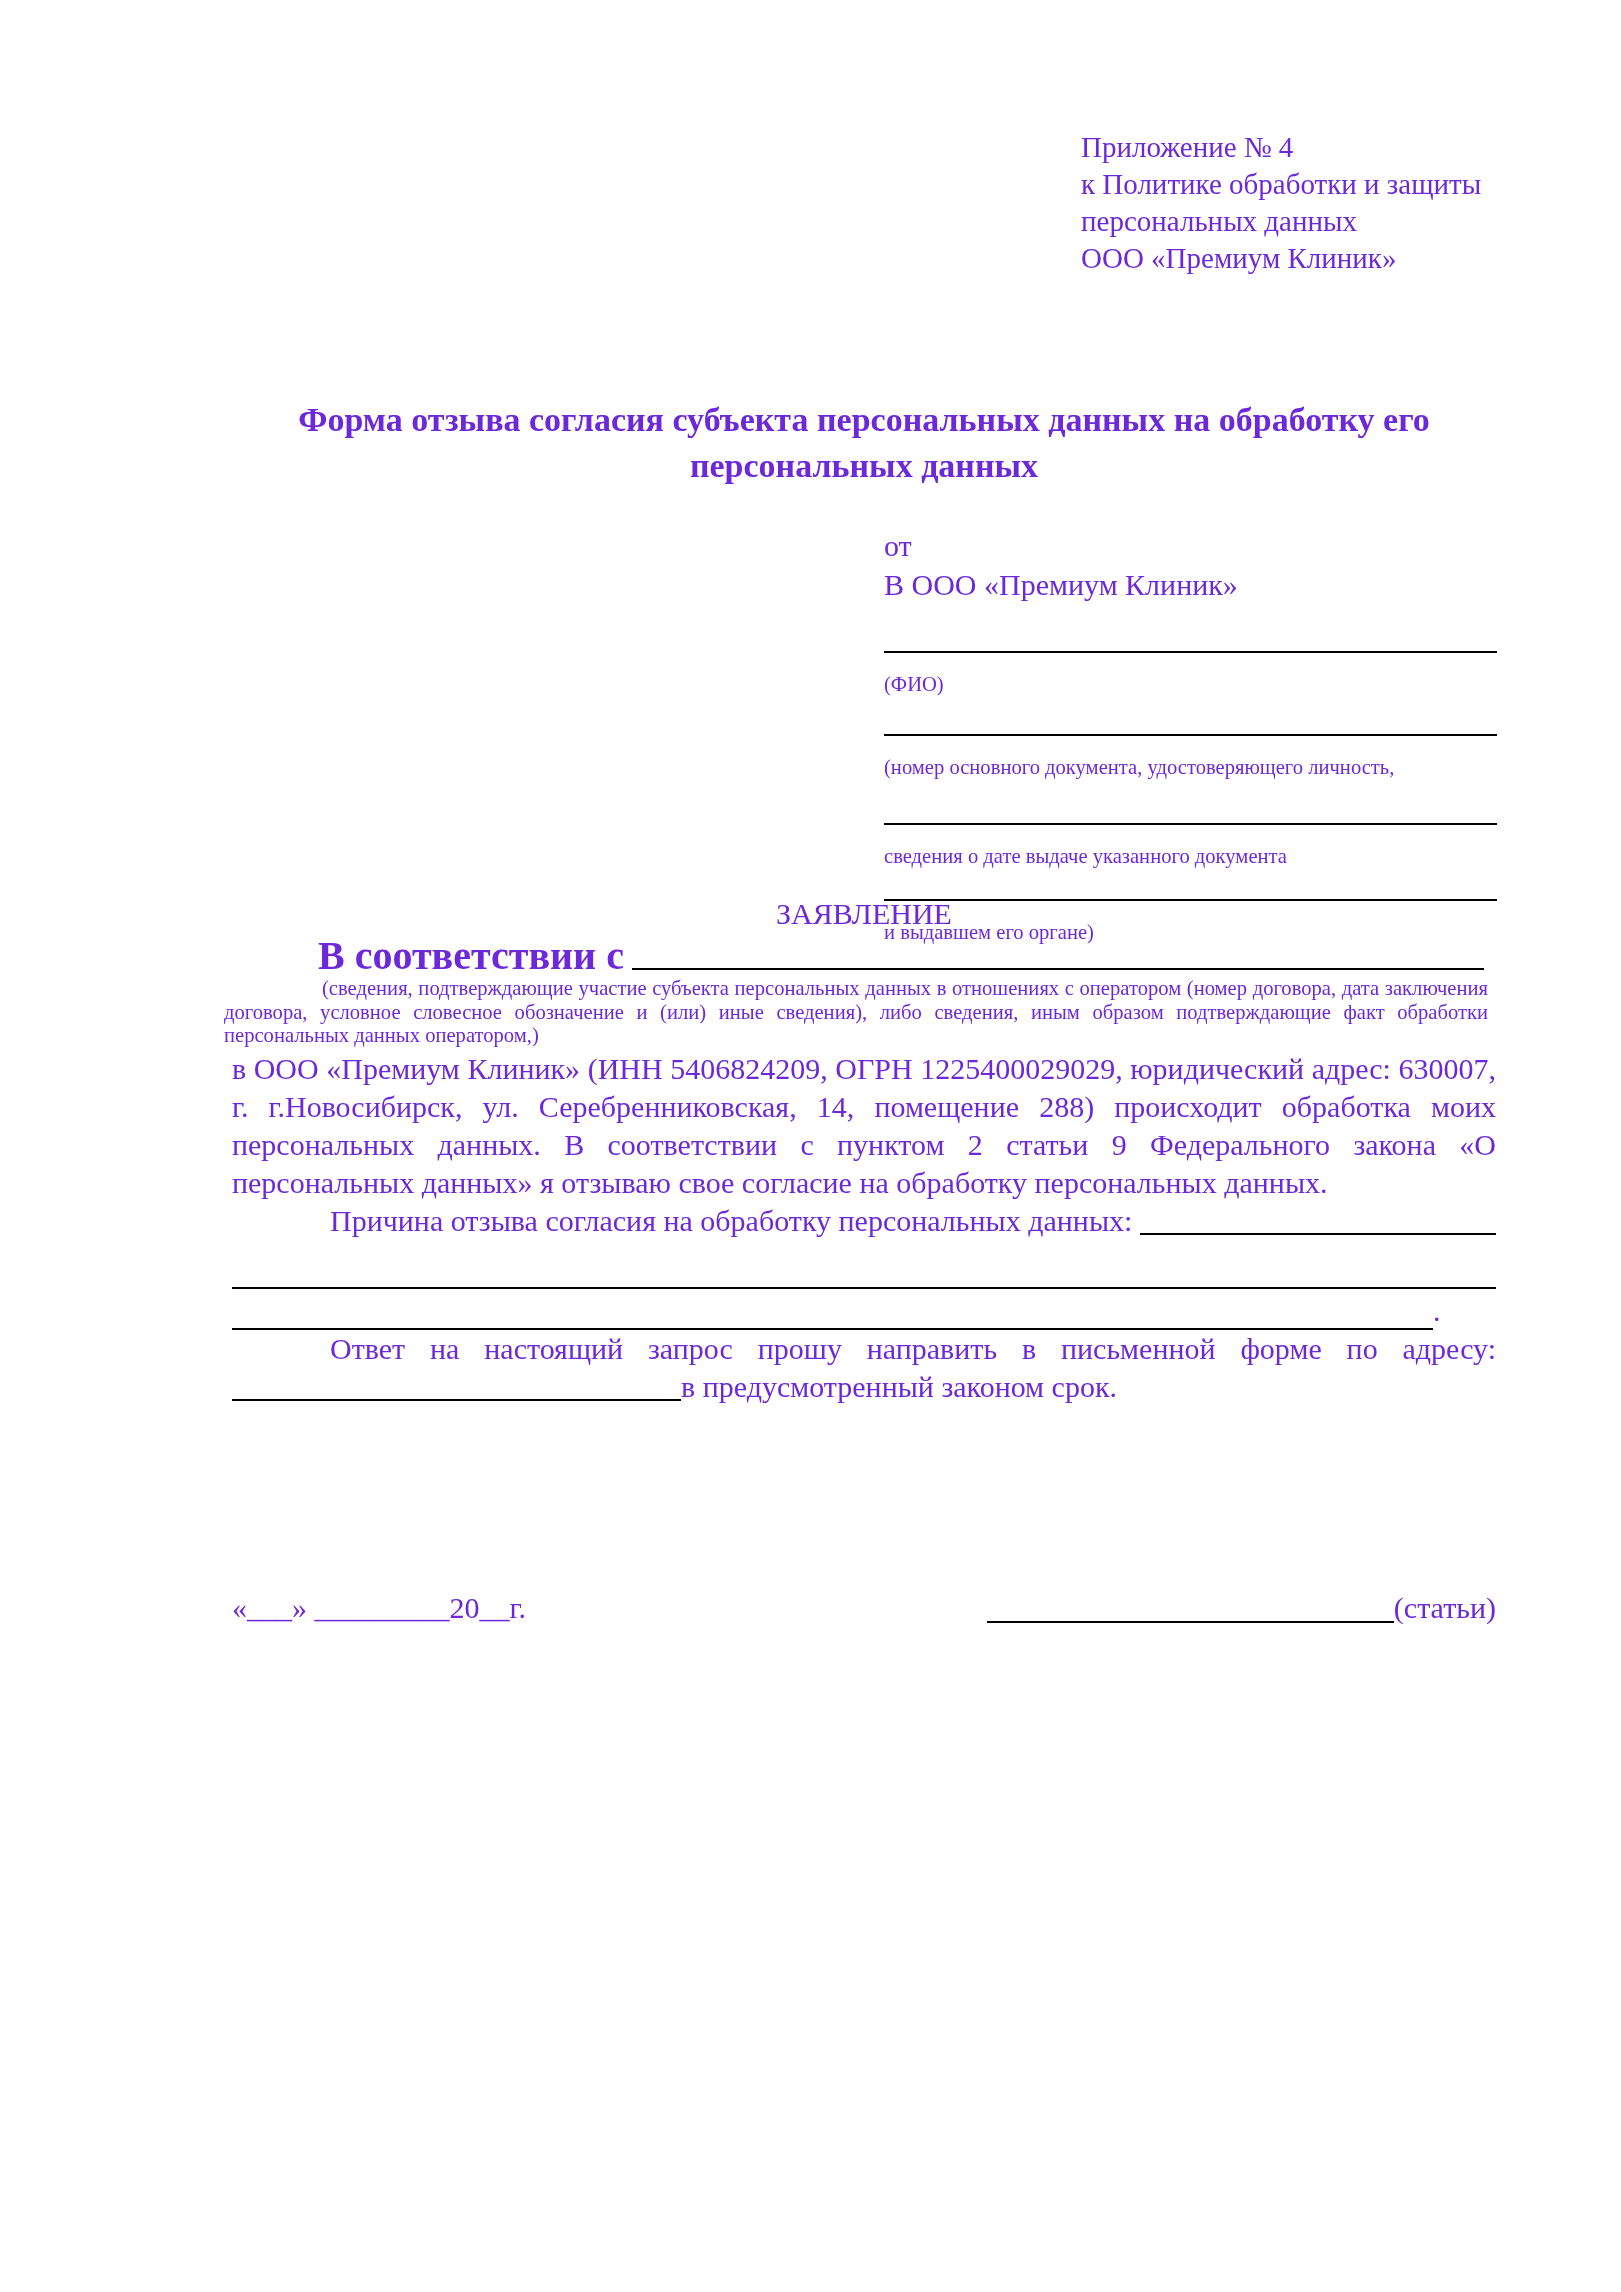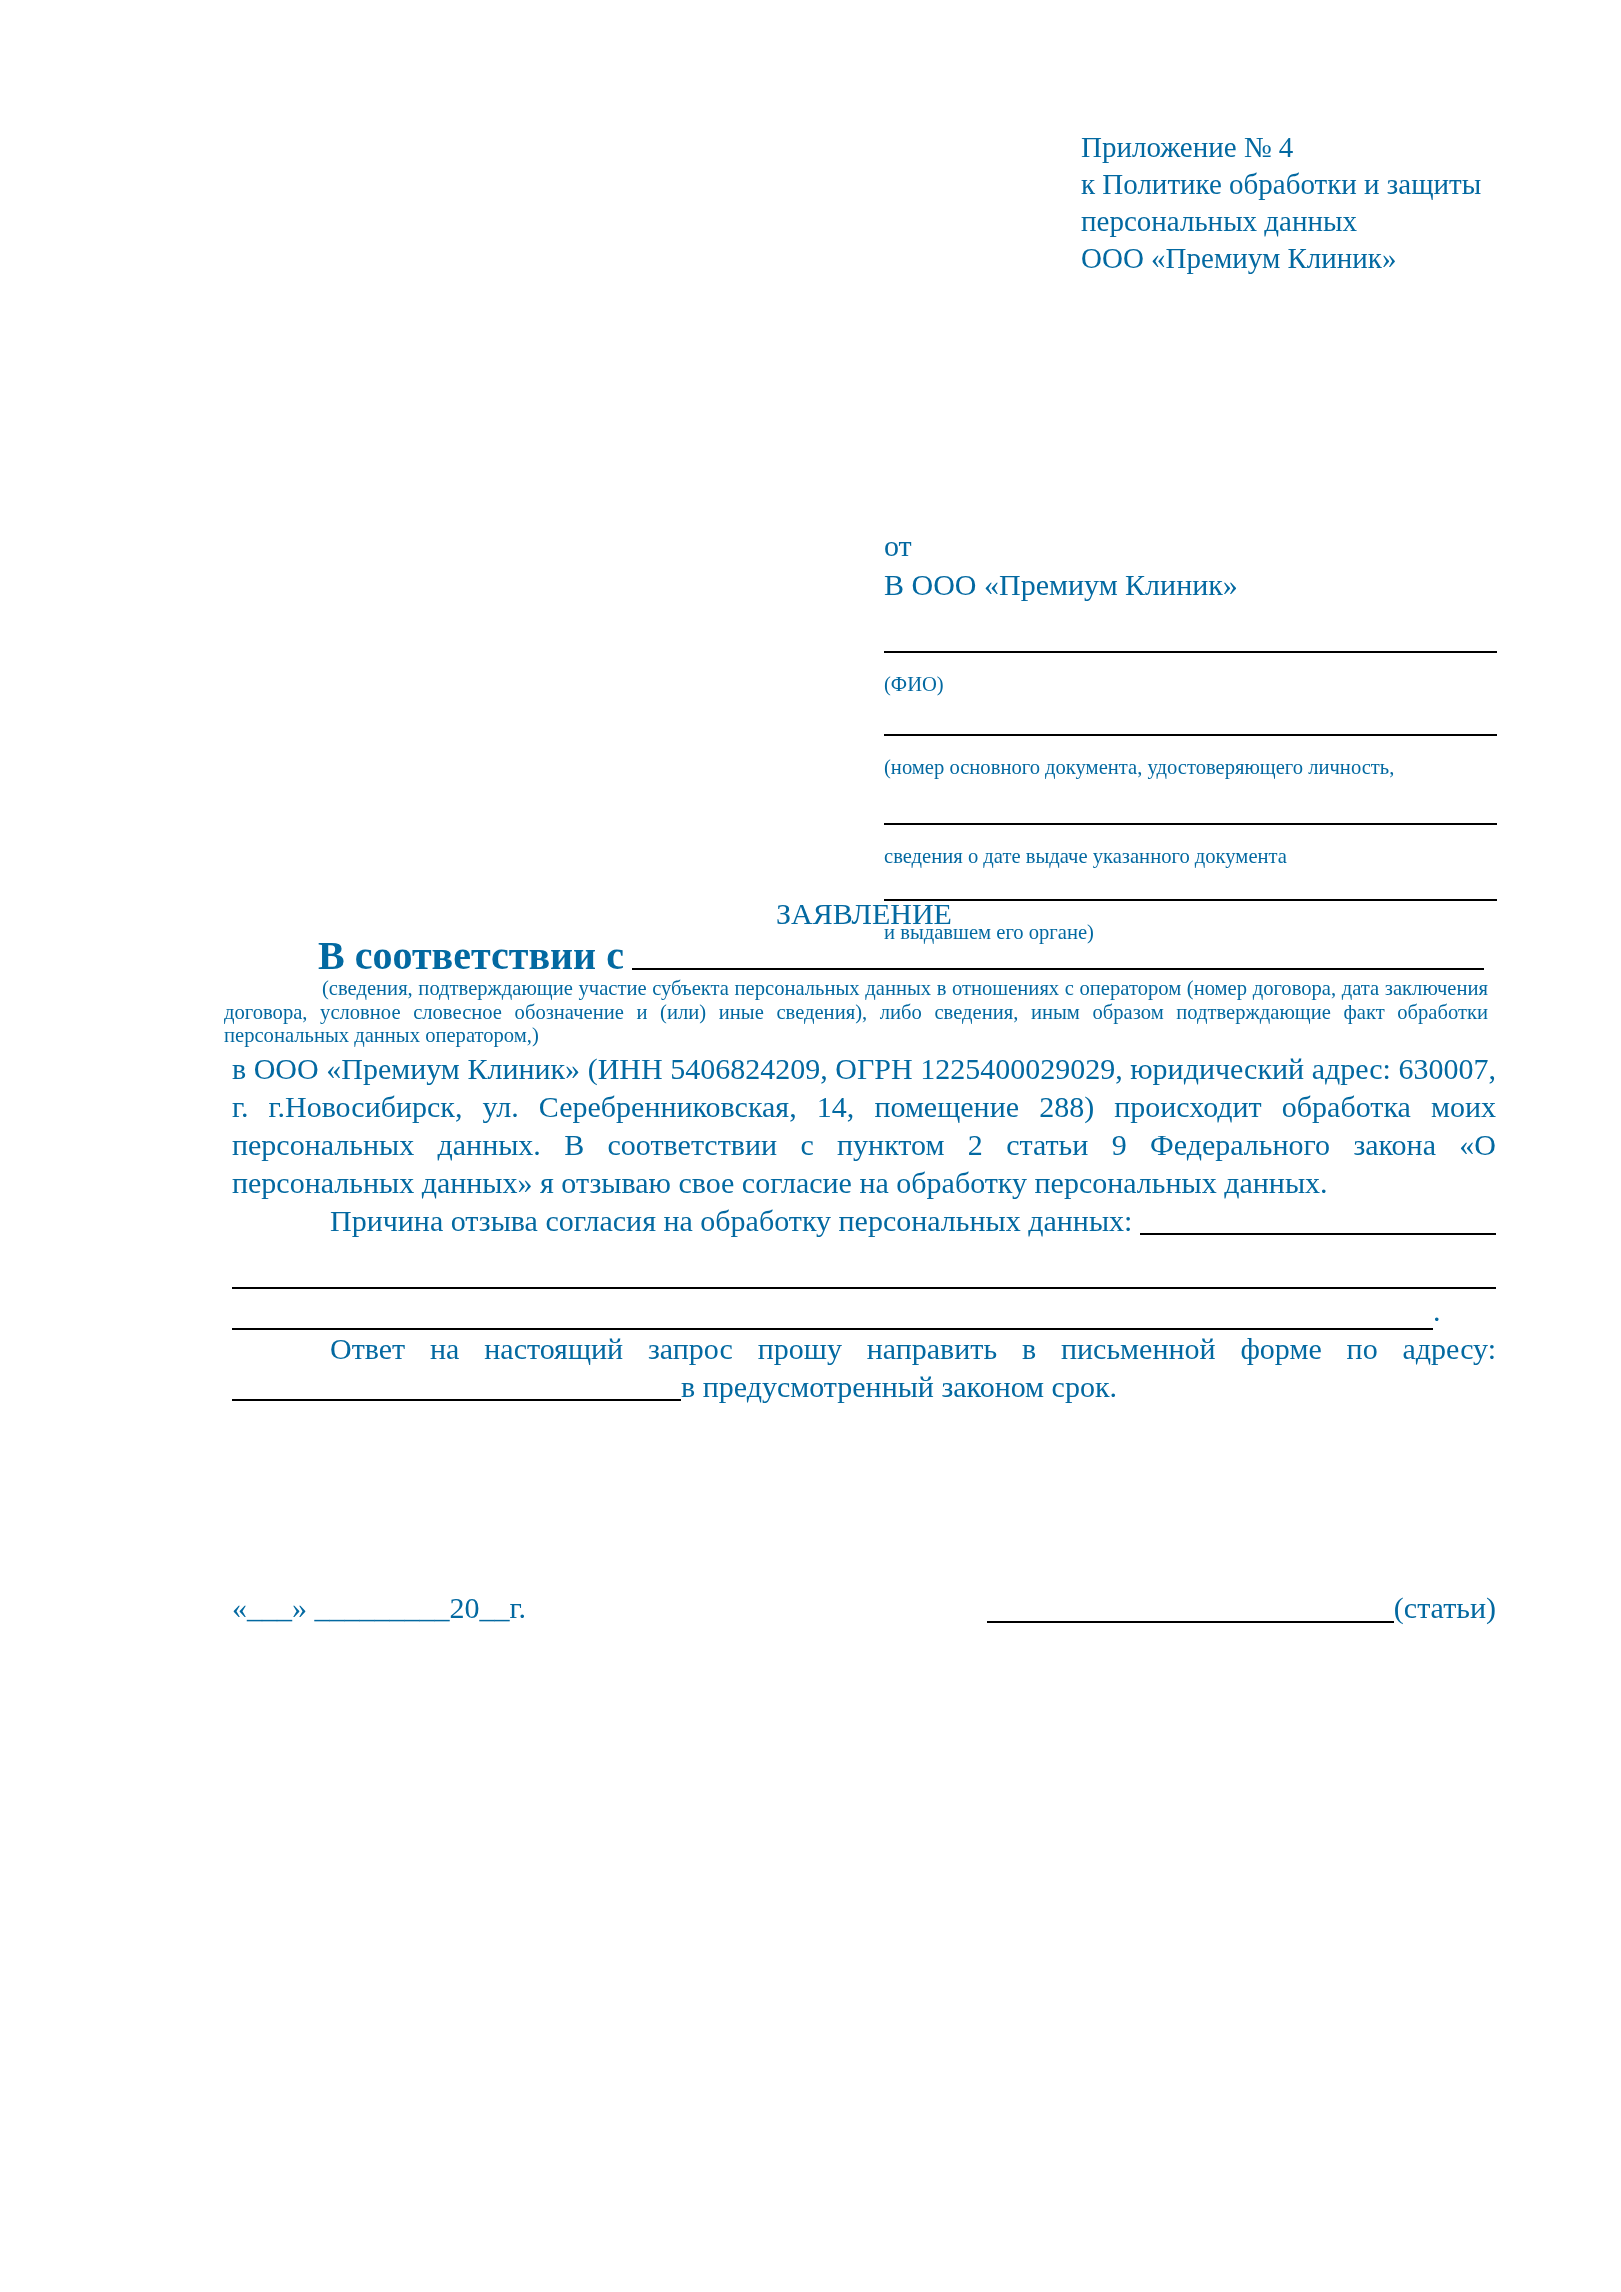--- a/index.html
+++ b/index.html
@@ -3,21 +3,21 @@
 <meta charset="utf-8">
 <style>
   * { margin: 0; padding: 0; box-sizing: border-box; }
   html, body { background: #888; }
   .page {
     position: relative;
     width: 1621px;
     height: 2293px;
     margin: 0 auto;
     background: #ffffff;
-    color: #0369a1;
+    color: #6d28d9;
     font-family: "Liberation Serif", "DejaVu Serif", serif;
     overflow: hidden;
   }
 
   
   .appendix {
     position: absolute;
     left: 1081px;
     top: 129px;
     font-size: 29px;
@@ -151,20 +151,21 @@
 
 <div class="page">
 
   <div class="appendix">
     <div>Приложение № 4</div>
     <div>к Политике обработки и защиты</div>
     <div>персональных данных</div>
     <div>ООО «Премиум Клиник»</div>
   </div>
 
+  <div class="doc-title">Форма отзыва согласия субъекта персональных данных на обработку его персональных данных</div>
 
   <div class="addressee">
     <div>от</div>
     <div>В ООО «Премиум Клиник»</div>
 
     <div class="blank-line b1"></div>
     <div class="field-caption">(ФИО)</div>
 
     <div class="blank-line b2"></div>
     <div class="field-caption">(номер основного документа, удостоверяющего личность,</div>

